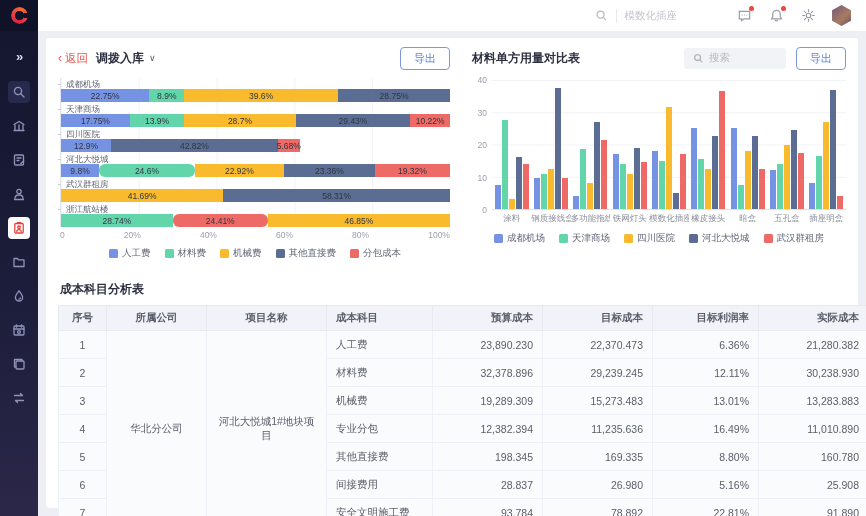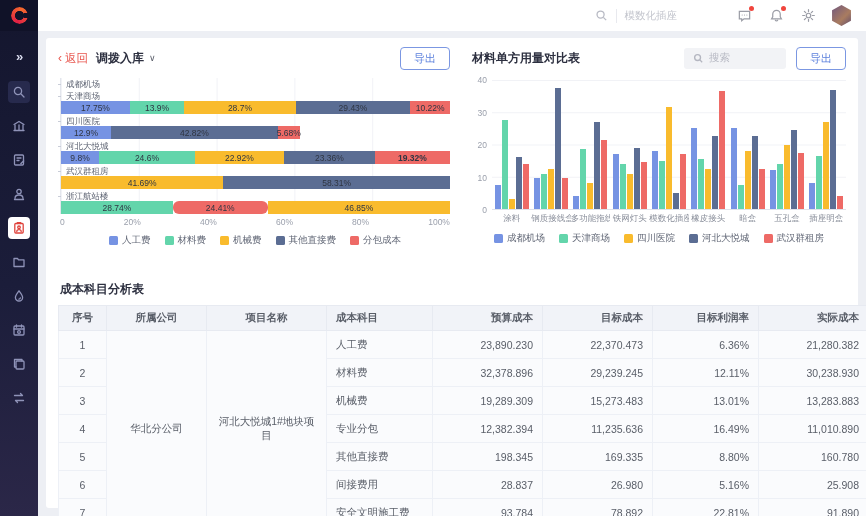--- a/index.html
+++ b/index.html
@@ -217,20 +217,26 @@
           </span>
           <span class="ptitle">调拨入库</span>
           <span class="caret">∨</span>
           <span class="spacer"></span>
           <button class="btn-export">导出</button>
         </div>
         <div class="sb-wrap">
           <div class="sb-plot">
               <div class="sb-row">
                 <div class="sb-name">成都机场</div>
+                <div class="sb-bar">
+                  <div class="sb-seg" style="width: 22.75%; background: rgb(118, 147, 227);">22.75%</div>
+                  <div class="sb-seg" style="width: 8.9%; background: rgb(99, 213, 171);">8.9%</div>
+                  <div class="sb-seg" style="width: 39.6%; background: rgb(249, 187, 45);">39.6%</div>
+                  <div class="sb-seg" style="width: 28.75%; background: rgb(91, 109, 147);">28.75%</div>
+                </div>
               </div>
               <div class="sb-row">
                 <div class="sb-name">天津商场</div>
                 <div class="sb-bar">
                   <div class="sb-seg" style="width: 17.75%; background: rgb(118, 147, 227);">17.75%</div>
                   <div class="sb-seg" style="width: 13.9%; background: rgb(99, 213, 171);">13.9%</div>
                   <div class="sb-seg" style="width: 28.7%; background: rgb(249, 187, 45);">28.7%</div>
                   <div class="sb-seg" style="width: 29.43%; background: rgb(91, 109, 147);">29.43%</div>
                   <div class="sb-seg" style="width: 10.22%; background: rgb(238, 106, 102);">10.22%</div>
                 </div>
@@ -240,24 +246,24 @@
                 <div class="sb-bar">
                   <div class="sb-seg" style="width: 12.9%; background: rgb(118, 147, 227);">12.9%</div>
                   <div class="sb-seg" style="width: 42.82%; background: rgb(91, 109, 147);">42.82%</div>
                   <div class="sb-seg" style="width: 5.68%; background: rgb(238, 106, 102);">5.68%</div>
                 </div>
               </div>
               <div class="sb-row">
                 <div class="sb-name">河北大悦城</div>
                 <div class="sb-bar">
                   <div class="sb-seg" style="width: 9.8%; background: rgb(118, 147, 227);">9.8%</div>
-                  <div class="sb-seg" style="width: 24.6%; background: rgb(99, 213, 171);">24.6%</div>
+                  <div class="sb-seg" style="width: 24.6%; background: rgb(99, 213, 171); border-radius: 6px;">24.6%</div>
                   <div class="sb-seg" style="width: 22.92%; background: rgb(249, 187, 45);">22.92%</div>
                   <div class="sb-seg" style="width: 23.36%; background: rgb(91, 109, 147);">23.36%</div>
-                  <div class="sb-seg" style="width: 19.32%; background: rgb(238, 106, 102); font-weight: bold;">19.32%</div>
+                  <div class="sb-seg" style="width: 19.32%; background: rgb(238, 106, 102);">19.32%</div>
                 </div>
               </div>
               <div class="sb-row">
                 <div class="sb-name">武汉群租房</div>
                 <div class="sb-bar">
                   <div class="sb-seg" style="width: 41.69%; background: rgb(249, 187, 45);">41.69%</div>
                   <div class="sb-seg" style="width: 58.31%; background: rgb(91, 109, 147);">58.31%</div>
                 </div>
               </div>
               <div class="sb-row">

